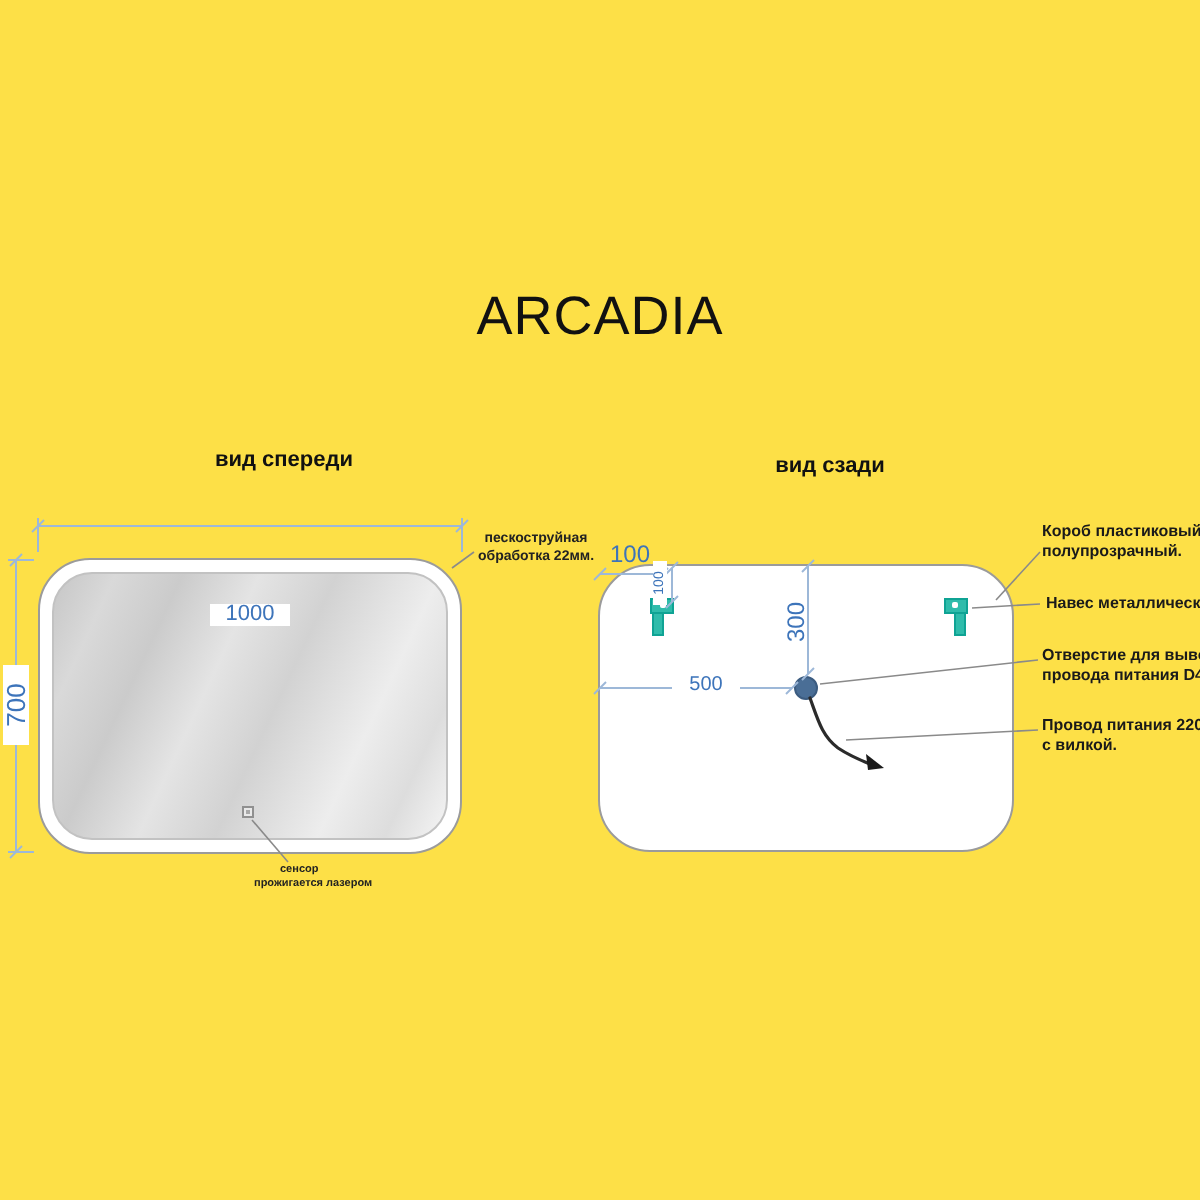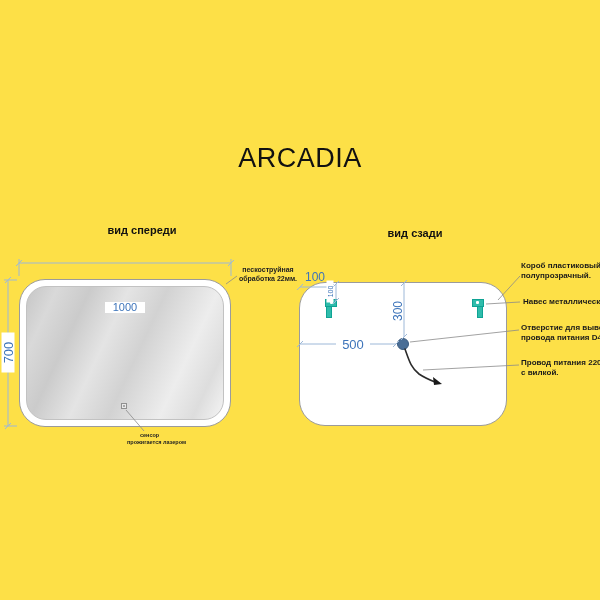--- a/index.html
+++ b/index.html
@@ -129,21 +129,21 @@
       <path d="M 405 349 C 409 360 411 368 419 374 C 425 378 430 380 435 382" fill="none" stroke="#2b2b2b" stroke-width="1.6" stroke-linecap="round"></path>
       <polygon points="433,377 442,384 434,385" fill="#1a1a1a"></polygon>
     </g>
   </svg>
 
   <div class="abs dim" style="left:105px;top:257px;width:40px;font-size:11px;margin-top:45px;">1000</div>
   <div class="abs dim rot" style="left:-12px;top:346px;width:40px;font-size:13px;">700</div>
   <div class="abs dim nobg" style="left:300px;top:271px;width:30px;font-size:12px;">100</div>
   <div class="abs dim rot" style="left:319px;top:288px;width:22px;font-size:7px;">100</div>
   <div class="abs dim nobg rot" style="left:383px;top:305px;width:30px;font-size:12px;">300</div>
-  <div class="abs dim" style="left:336px;top:338px;width:34px;font-size:13px;">500</div>
+  <div class="abs dim" style="left:336px;top:338px;width:34px;font-size:10px;">500</div>
 
   <div class="abs note-sm" style="left:232px;top:266px;width:72px;">
     <div>пескоструйная</div>
     <div>обработка 22мм.</div>
   </div>
   <div class="abs note-xs" style="left:127px;top:432px;">
     <div style="margin-left:13px;">сенсор</div>
     <div>прожигается лазером</div>
   </div>
 

